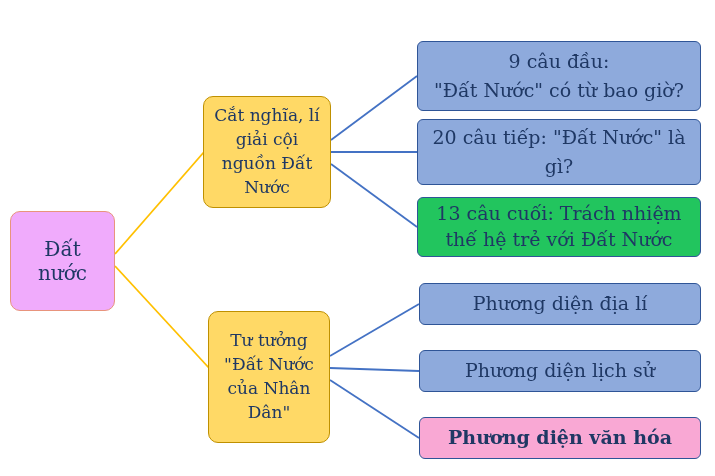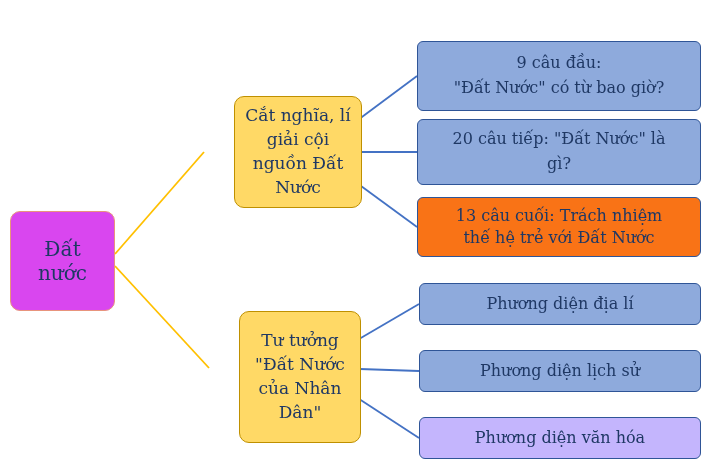--- a/index.html
+++ b/index.html
@@ -46,29 +46,28 @@
     width: 105px; height: 100px;
     border-radius: 10px;
     font-size: 20px;
   }
 
   
   .branch-node {
     border-radius: 10px;
     font-size: 17px;
     line-height: 1.4;
-    margin-left: 31px;
   }
   #branch-node-1 { left: 203px; top: 96px;  width: 128px; height: 112px; }
   #branch-node-2 { left: 208px; top: 311px; width: 122px; height: 132px; }
 
   
   .leaf-node {
     border-radius: 6px;
-    font-size: 16px;
+    font-size: 19px;
     line-height: 1.55;
   }
   #leaf-node-1 { left: 417px; top: 41px;  width: 284px; height: 70px; }
   #leaf-node-2 { left: 417px; top: 119px; width: 284px; height: 66px; }
   #leaf-node-3 { left: 417px; top: 197px; width: 284px; height: 60px; line-height: 1.35; }
   #leaf-node-4 { left: 419px; top: 283px; width: 282px; height: 42px; }
   #leaf-node-5 { left: 419px; top: 350px; width: 282px; height: 42px; align-items: center; }
   #leaf-node-6 { left: 419px; top: 417px; width: 282px; height: 42px; }
 </style>
 </head>
@@ -82,21 +81,21 @@
 
     <line x1="331" y1="140" x2="417" y2="76" stroke-width="1.8" stroke="#4472C4"></line>
     <line x1="331" y1="152" x2="417" y2="152" stroke-width="1.8" stroke="#4472C4"></line>
     <line x1="331" y1="164" x2="417" y2="227" stroke-width="1.8" stroke="#4472C4"></line>
 
     <line x1="330" y1="356" x2="419" y2="304" stroke-width="1.8" stroke="#4472C4"></line>
     <line x1="330" y1="368" x2="419" y2="371" stroke-width="1.8" stroke="#4472C4"></line>
     <line x1="330" y1="380" x2="419" y2="438" stroke-width="1.8" stroke="#4472C4"></line>
   </svg>
 
-  <div class="node" id="root-node" style="background-color: #d946ef; border-color: rgb(232, 148, 124); color: rgb(31, 56, 100);">
+  <div class="node" id="root-node" style="background-color: #f0abfc; border-color: rgb(232, 148, 124); color: rgb(31, 56, 100);">
     <span class="node-label">Đất nước</span>
   </div>
 
   <div class="node branch-node" id="branch-node-1" style="background-color: rgb(255, 217, 102); border-color: rgb(191, 144, 0); color: rgb(31, 56, 100);">
     <span class="node-label">Cắt nghĩa, lí
 giải cội
 nguồn Đất
 Nước</span>
   </div>
 
@@ -110,30 +109,30 @@
   <div class="node leaf-node" id="leaf-node-1" style="background-color: rgb(142, 170, 220); border-color: rgb(47, 85, 151); color: rgb(31, 56, 100);">
     <span class="node-label">9 câu đầu:
 "Đất Nước" có từ bao giờ?</span>
   </div>
 
   <div class="node leaf-node" id="leaf-node-2" style="background-color: rgb(142, 170, 220); border-color: rgb(47, 85, 151); color: rgb(31, 56, 100);">
     <span class="node-label">20 câu tiếp: "Đất Nước" là
 gì?</span>
   </div>
 
-  <div class="node leaf-node" id="leaf-node-3" style="background-color: #f97316; border-color: rgb(47, 85, 151); color: rgb(31, 56, 100);">
+  <div class="node leaf-node" id="leaf-node-3" style="background-color: #22c55e; border-color: rgb(47, 85, 151); color: rgb(31, 56, 100);">
     <span class="node-label">13 câu cuối: Trách nhiệm
 thế hệ trẻ với Đất Nước</span>
   </div>
 
   <div class="node leaf-node" id="leaf-node-4" style="background-color: rgb(142, 170, 220); border-color: rgb(47, 85, 151); color: rgb(31, 56, 100);">
     <span class="node-label">Phương diện địa lí</span>
   </div>
 
   <div class="node leaf-node" id="leaf-node-5" style="background-color: rgb(142, 170, 220); border-color: rgb(47, 85, 151); color: rgb(31, 56, 100);">
     <span class="node-label">Phương diện lịch sử</span>
   </div>
 
-  <div class="node leaf-node" id="leaf-node-6" style="background-color: #c4b5fd; border-color: rgb(47, 85, 151); color: rgb(31, 56, 100);">
+  <div class="node leaf-node" id="leaf-node-6" style="background-color: #f9a8d4; border-color: rgb(47, 85, 151); color: rgb(31, 56, 100); font-weight: bold;">
     <span class="node-label">Phương diện văn hóa</span>
   </div>
 
 </div>
 
 </body></html>

